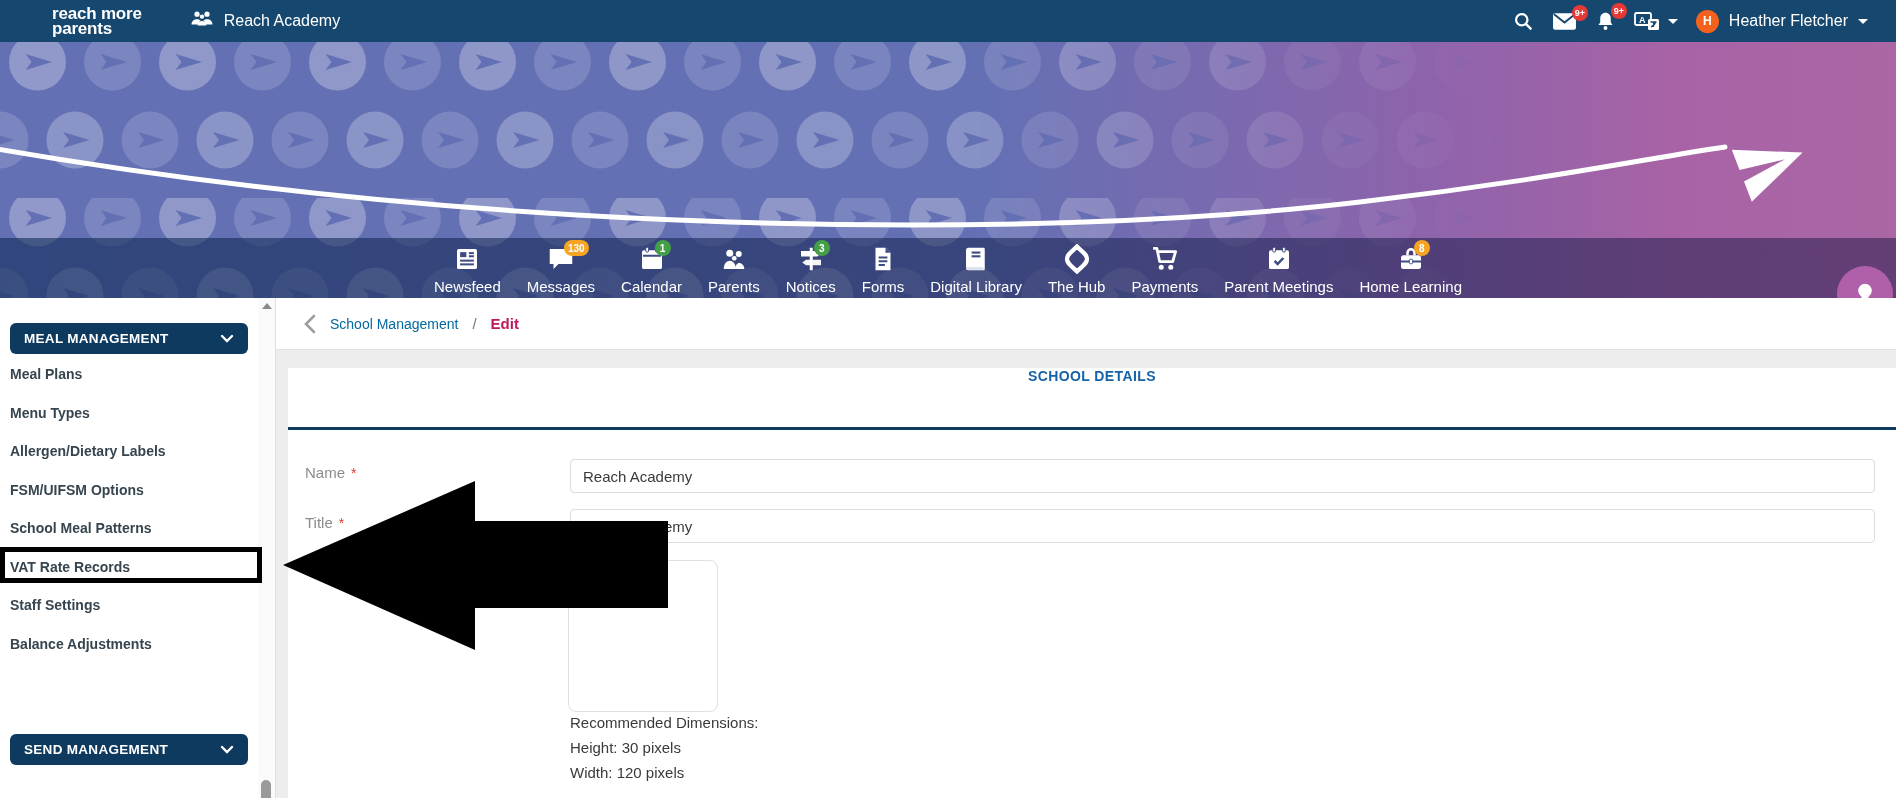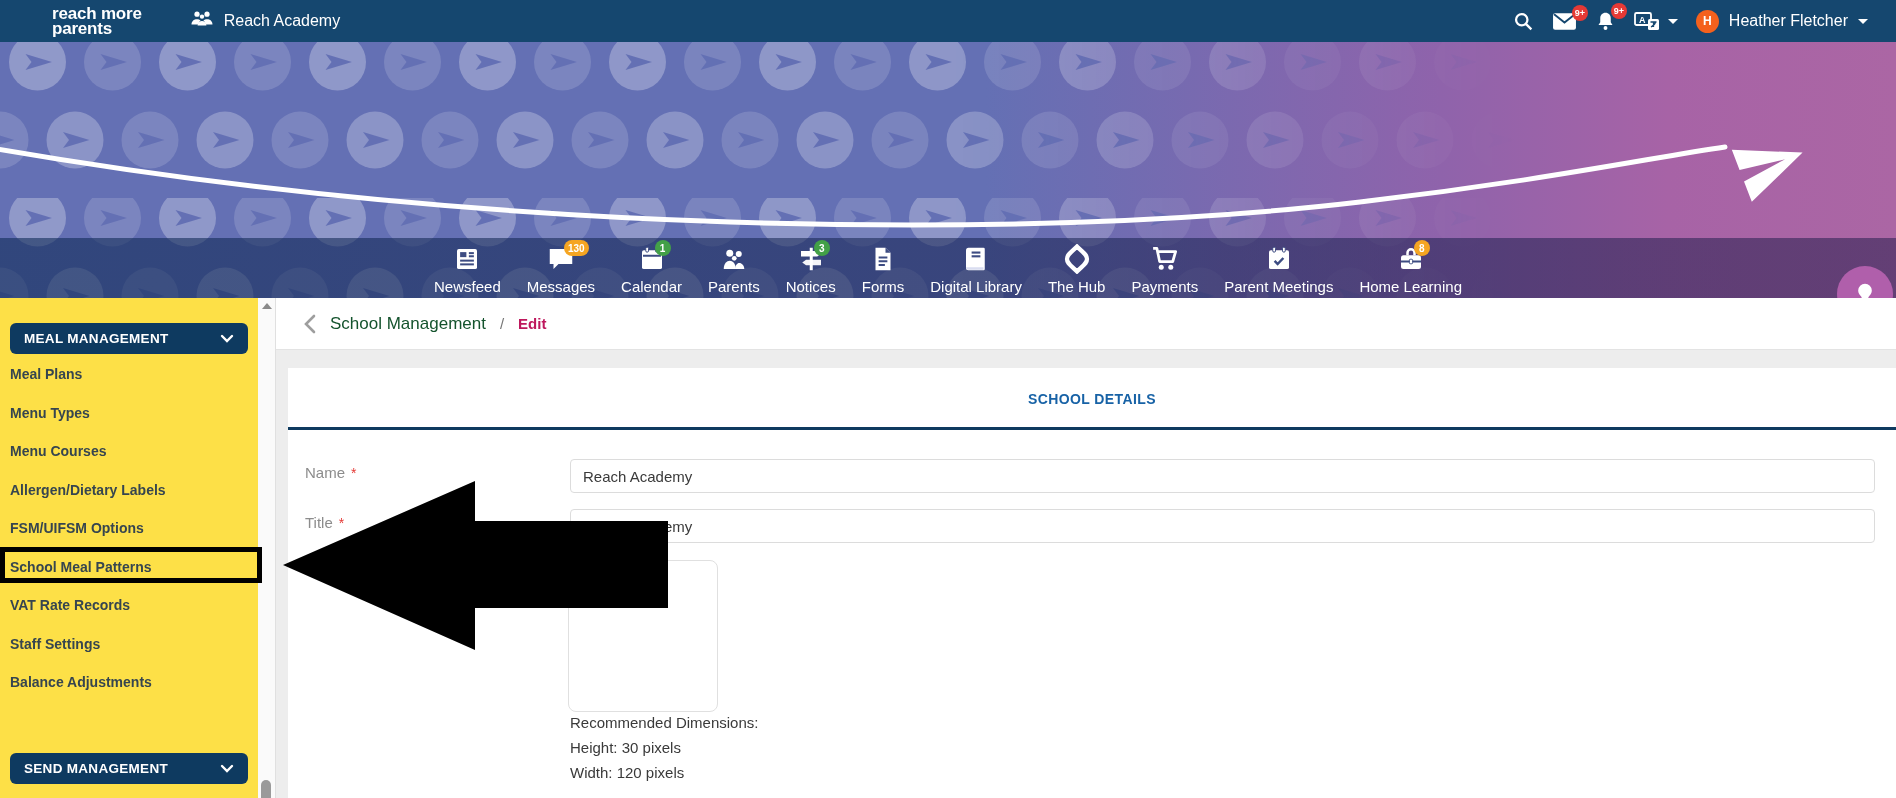--- a/index.html
+++ b/index.html
@@ -42,41 +42,41 @@
             justify-content:center; padding:0 4px; }
   .nbadge:empty { display:none; }
   .nbadge.orange { background:#f5a522; }
   .nbadge.green { background:#43a047; }
 
   .bulb-btn { position:absolute; right:3px; bottom:-24px; width:56px; height:56px; border-radius:50%;
               background:#b05fab; display:flex; align-items:center; justify-content:center; z-index:5; }
 
   
   .page-body { position:absolute; top:298px; left:0; width:1896px; height:500px; display:flex; }
-  .sidebar { width:258px; background:#fde047; position:relative; flex:none; }
+  .sidebar { width:258px; background:#ffffff; position:relative; flex:none; }
   .side-btn { position:absolute; left:10px; width:238px; height:31px; border-radius:6px; background:#0e3a60;
               color:#fff; font-size:13.5px; font-weight:bold; letter-spacing:.3px; display:flex;
               align-items:center; justify-content:space-between; padding:0 14px; cursor:pointer; }
   .side-list { position:absolute; top:57px; left:0; width:258px; list-style:none; }
   .side-list li { height:38.5px; display:flex; align-items:center; padding-left:10px; font-size:14px;
                   font-weight:bold; color:#36454f; cursor:pointer;text-align:center; }
   .scrollcol { width:18px; flex:none; background:#fafafa; border-right:1px solid #e0e0e0; position:relative; }
   .scroll-up { position:absolute; top:5px; left:4px; width:0; height:0; border-left:5px solid transparent;
                border-right:5px solid transparent; border-bottom:6px solid #8a8a8a; }
   .scroll-thumb { position:absolute; top:482px; left:3px; width:10px; height:22px; border-radius:5px; background:#9a9a9a; }
 
   .main { flex:1; position:relative; background:#ededed; }
   .breadcrumb-bar { height:52px; background:#fff; border-bottom:1px solid #e3e3e3; display:flex;
                     align-items:center; padding-left:28px; gap:14px; }
-  .bc-text { font-size:17px; color:#14532d; }
+  .bc-text { font-size:14px; color:#0369a1; }
   .bc-sep { font-size:15px; color:#757575; }
   .bc-current { font-size:15px; font-weight:bold; color:#be185d; }
 
   .card { position:absolute; top:70px; left:12px; right:0; bottom:0; background:#fff; }
-  .card-title { text-align:center; padding-top:23px; font-size:14px; font-weight:bold; color:#1762a6; letter-spacing:.4px; }
+  .card-title { text-align:center; font-size:14px; font-weight:bold; color:#1762a6; letter-spacing:.4px; }
   .card-rule { position:absolute; top:59px; left:0; right:0; height:3px; background:#0e3a5f; }
   .f-label { position:absolute; left:17px; font-size:15px; color:#8c8c8c; }
   .f-label .req { color:#e53935; margin-left:6px; font-size:14px; }
   .f-input { position:absolute; left:282px; right:21px; height:34px; border:1px solid #dcdcdc; border-radius:4px;
              font-family:"Liberation Sans",sans-serif; font-size:15px; color:#3a3a3a; padding:0 12px; background:#fff; }
   .img-box { position:absolute; left:280px; top:192px; width:150px; height:152px; border:1px solid #e0e0e0; border-radius:8px; }
   .rec-text { position:absolute; left:282px; top:342px; font-size:15px; color:#3a3a3a; line-height:25px; }
 
   
   .hl-box { position:absolute; top:547px; left:0; width:262px; height:36px; border:5px solid #000; z-index:40; pointer-events:none; }
@@ -319,29 +319,28 @@
   <aside class="sidebar">
     <div class="side-btn" style="top:25px;">
       <span>MEAL MANAGEMENT</span>
       <svg width="14" height="9" viewBox="0 0 14 9">
         <polyline points="2,2 7,7 12,2" fill="none" stroke="#fff" stroke-width="2.4" stroke-linecap="round"></polyline>
         </svg>
     </div>
     <ul class="side-list">
       <li>Meal Plans</li>
       <li>Menu Types</li>
-      <li>Menu Courses</li>
       <li>Allergen/Dietary Labels</li>
       <li>FSM/UIFSM Options</li>
       <li>School Meal Patterns</li>
       <li>VAT Rate Records</li>
       <li>Staff Settings</li>
       <li>Balance Adjustments</li>
     </ul>
-    <div class="side-btn" style="top:455px;">
+    <div class="side-btn" style="top:436px;">
       <span>SEND MANAGEMENT</span>
       <svg width="14" height="9" viewBox="0 0 14 9">
         <polyline points="2,2 7,7 12,2" fill="none" stroke="#fff" stroke-width="2.4" stroke-linecap="round"></polyline>
         </svg>
     </div>
   </aside>
 
   <div class="scrollcol">
     <div class="scroll-up"></div>
     <div class="scroll-thumb"></div>

